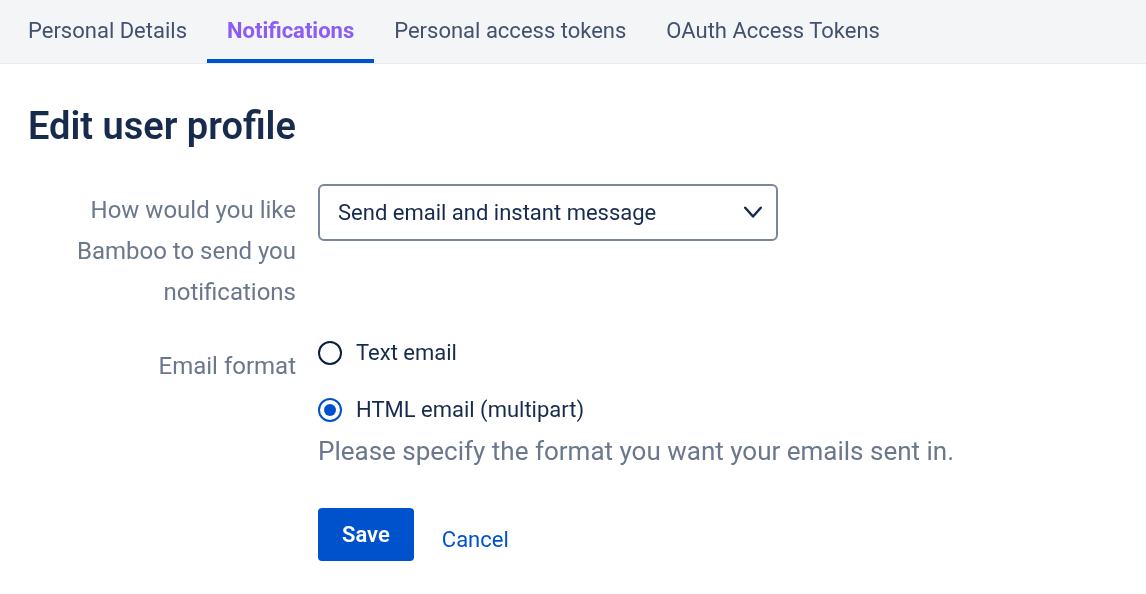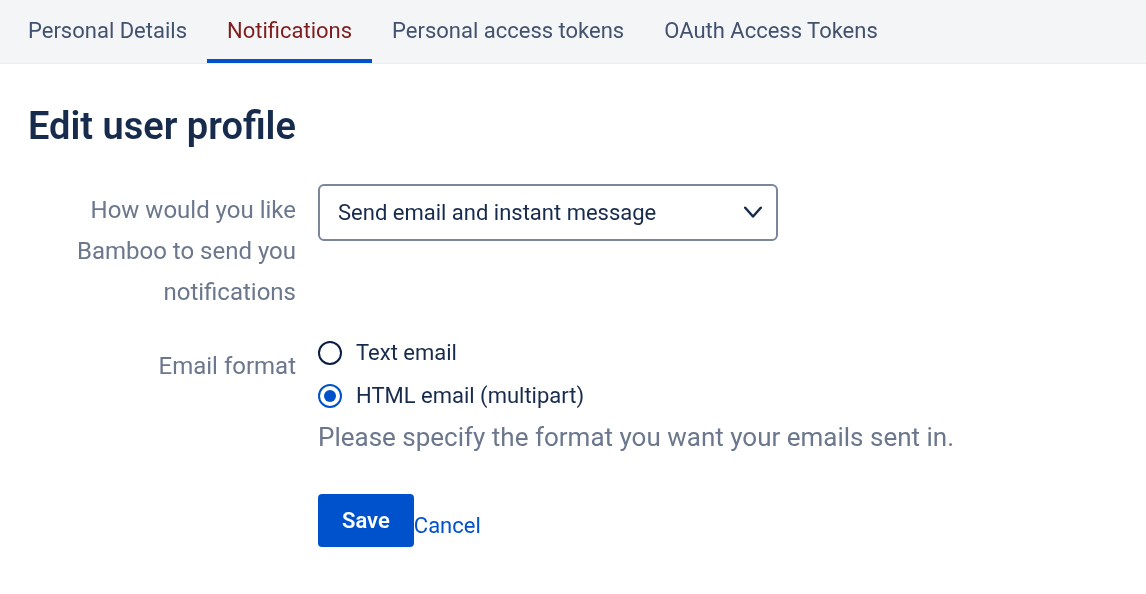--- a/index.html
+++ b/index.html
@@ -25,22 +25,23 @@
       padding: 18px 20px 16px 20px;
       font-size: 22px;
       color: #42526E;
       cursor: pointer;
       border-bottom: 4px solid transparent;
     }
     .tab:first-child {
       padding-left: 0;
     }
     .tab.active {
-      color: #7f1d1d;
+      color: #8b5cf6;
       border-bottom-color: #0052CC;
+      font-weight: bold;
     }
     .content {
       padding: 40px 28px;
     }
     .page-title {
       font-size: 38px;
       font-weight: 600;
       color: #172B4D;
       margin-bottom: 36px;
     }
@@ -82,21 +83,21 @@
       position: absolute;
       right: 16px;
       top: 50%;
       transform: translateY(-50%);
       pointer-events: none;
       color: #172B4D;
     }
     .radio-group {
       display: flex;
       flex-direction: column;
-      gap: 18px;
+      gap: 32px;
     }
     .radio-item {
       display: flex;
       align-items: center;
       gap: 14px;
       cursor: pointer;
     }
     .radio-circle {
       width: 24px;
       height: 24px;
@@ -121,20 +122,21 @@
       color: #172B4D;
     }
     .helper-text {
       font-size: 26px;
       color: #6B778C;
       margin-top: 14px;
     }
     .button-row {
       display: flex;
       align-items: center;
+      gap: 28px;
       margin-top: 42px;
       margin-left: 290px;
     }
     .btn-primary {
       background: #0052CC;
       color: #ffffff;
       border: none;
       border-radius: 4px;
       padding: 14px 24px;
       font-size: 22px;

